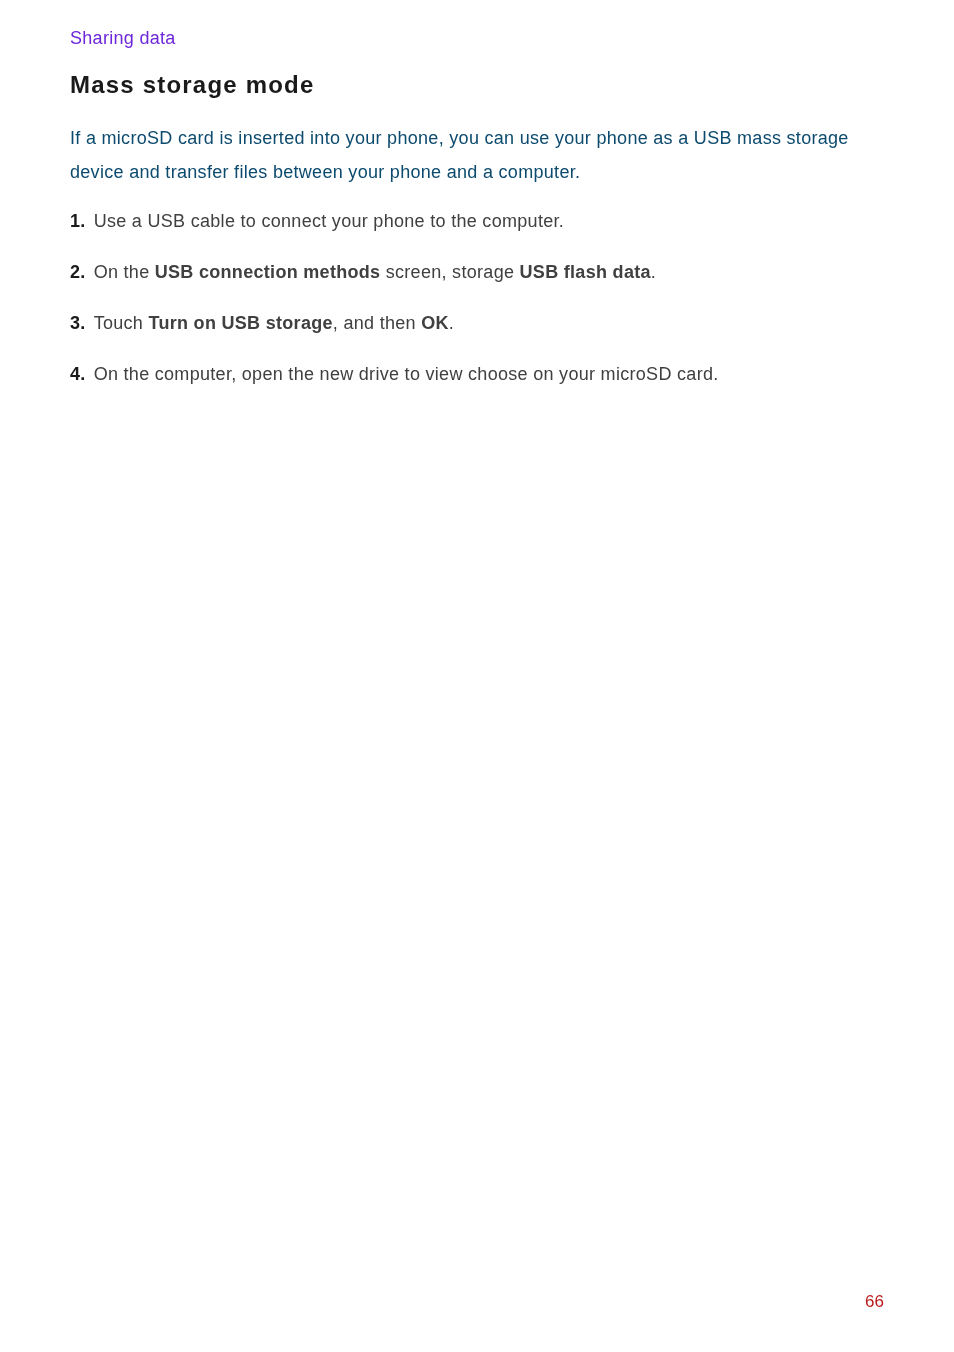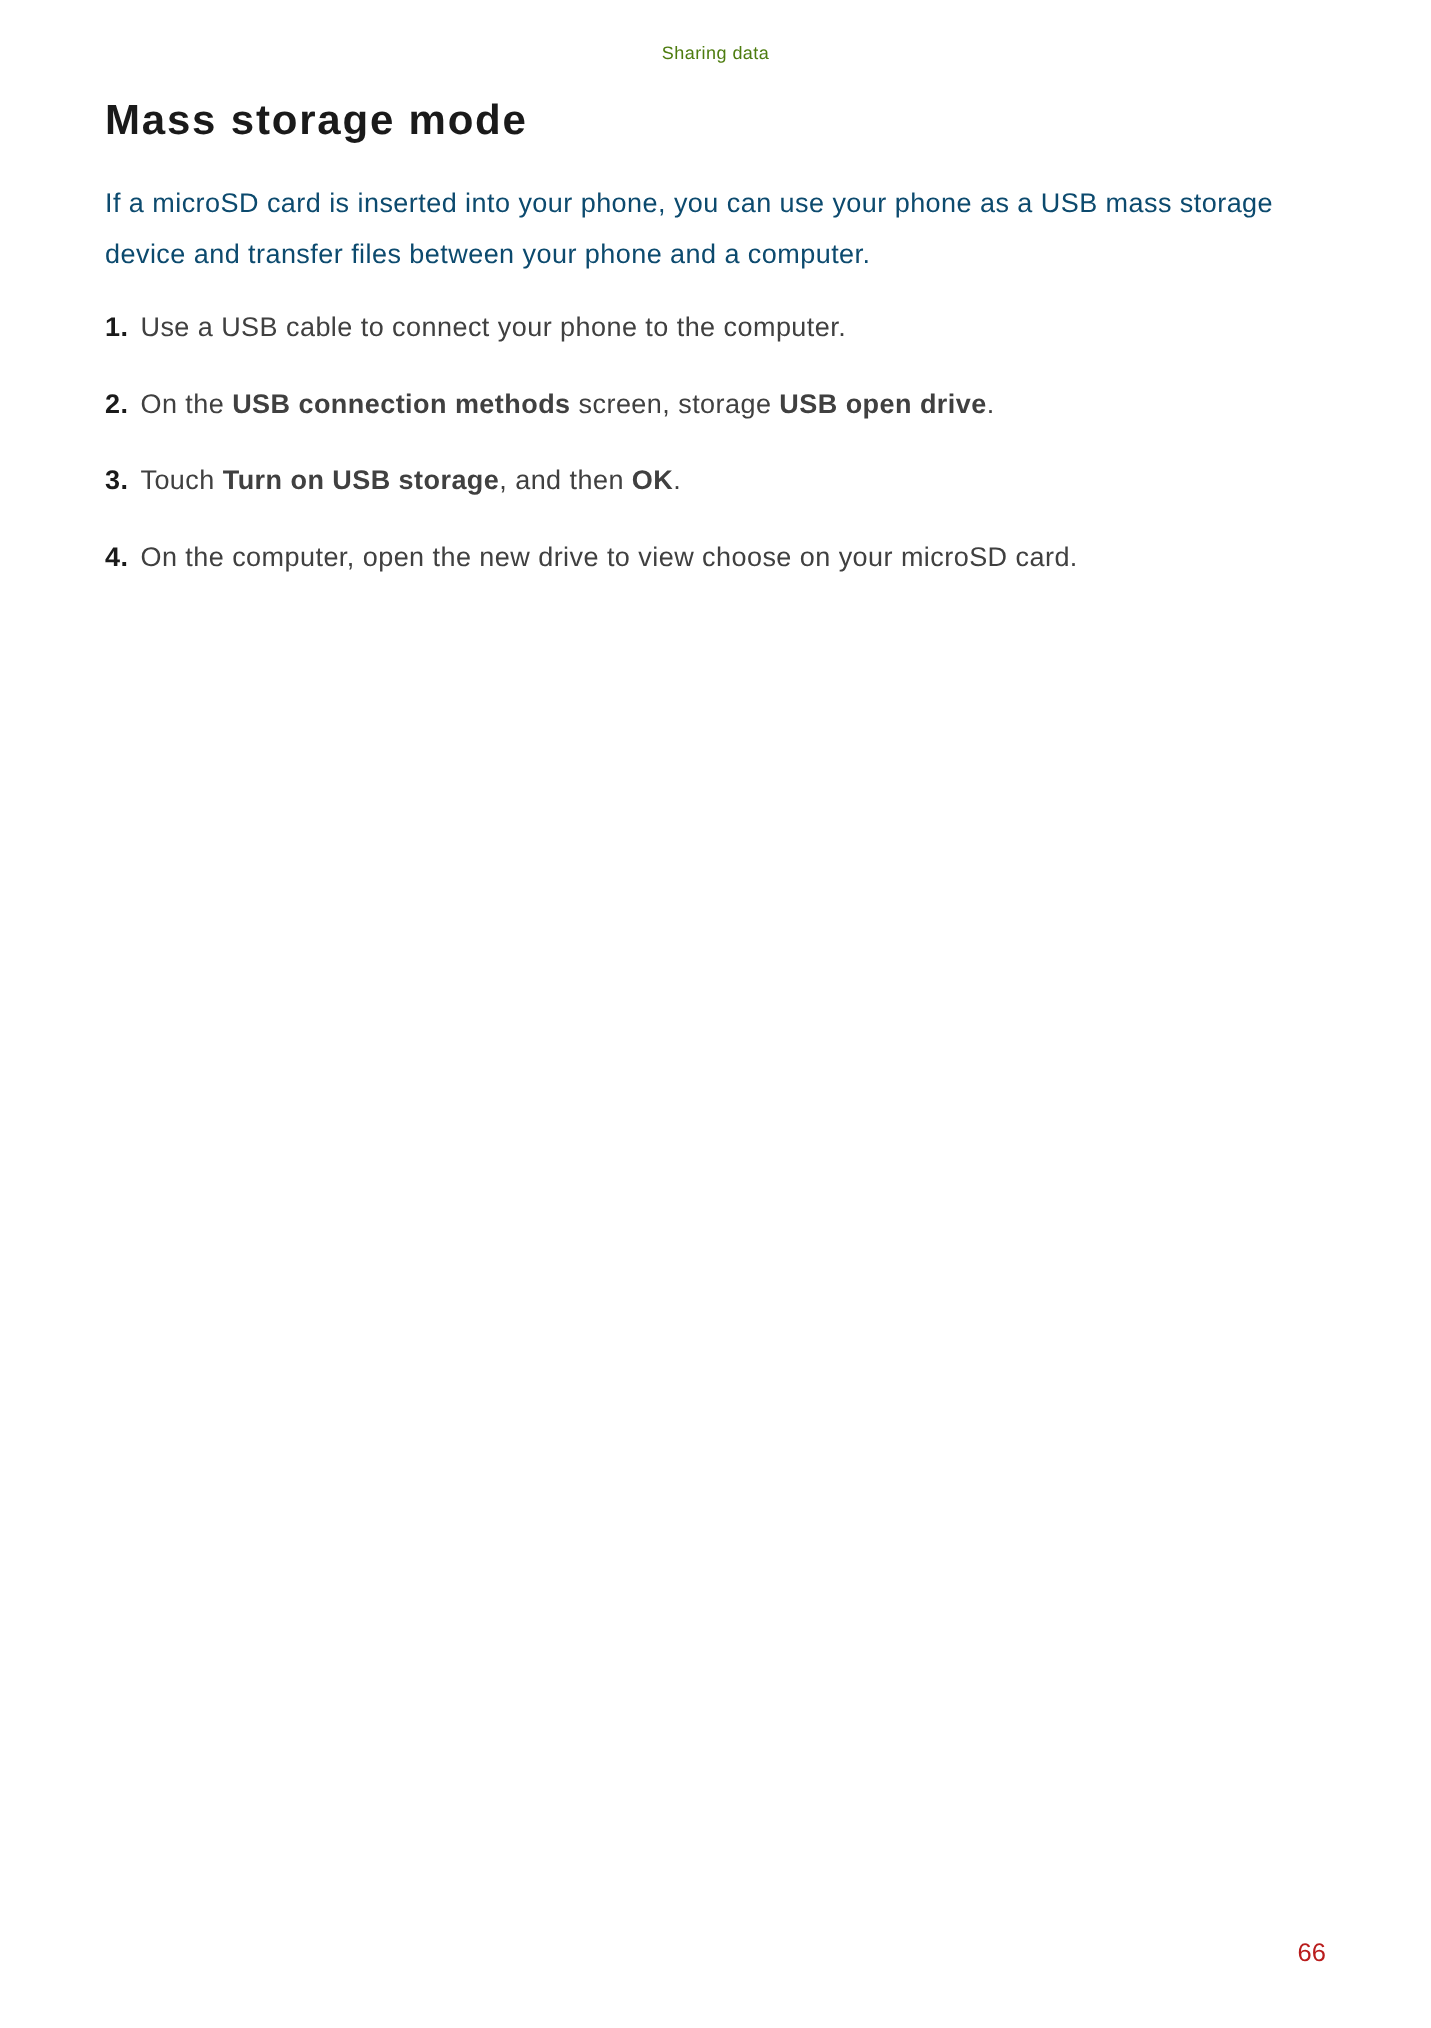--- a/index.html
+++ b/index.html
@@ -10,29 +10,29 @@
   body {
     width: 954px;
     height: 1352px;
     background: #ffffff;
     font-family: "Segoe UI", "Helvetica Neue", Arial, sans-serif;
     color: #333333;
     position: relative;
     padding: 28px 70px 0 70px;
   }
   .header-label {
-    text-align: center;
-    font-size: 12px;
-    color: #4d7c0f;
+    text-align: left;
+    font-size: 18px;
+    color: #6d28d9;
     font-weight: 300;
     margin-bottom: 22px;
     letter-spacing: 0.3px;
   }
   .section-title {
-    font-size: 28px;
+    font-size: 24px;
     font-weight: 700;
     color: #1a1a1a;
     margin-bottom: 22px;
     letter-spacing: 1.2px;
   }
   .intro-paragraph {
     font-size: 18px;
     line-height: 1.9;
     color: #0c4a6e;
     margin-bottom: 18px;
@@ -83,21 +83,21 @@
 
 <p class="intro-paragraph">If a microSD card is inserted into your phone, you can use your phone as a USB mass storage device and transfer files between your phone and a computer.</p>
 
 <ol class="step-list">
   <li class="step-item">
     <span class="step-number">1.</span>
     <span class="step-text">Use a USB cable to connect your phone to the computer.</span>
   </li>
   <li class="step-item">
     <span class="step-number">2.</span>
-    <span class="step-text"><span>On the </span><span class="bold">USB connection methods</span><span> screen, storage </span><span class="bold">USB open drive</span><span>.</span></span>
+    <span class="step-text"><span>On the </span><span class="bold">USB connection methods</span><span> screen, storage </span><span class="bold">USB flash data</span><span>.</span></span>
   </li>
   <li class="step-item">
     <span class="step-number">3.</span>
     <span class="step-text"><span>Touch </span><span class="bold">Turn on USB storage</span><span>, and then </span><span class="bold">OK</span><span>.</span></span>
   </li>
   <li class="step-item">
     <span class="step-number">4.</span>
     <span class="step-text"><span>On the computer, open the new drive to view choose on your microSD card.</span></span>
   </li>
 </ol>

